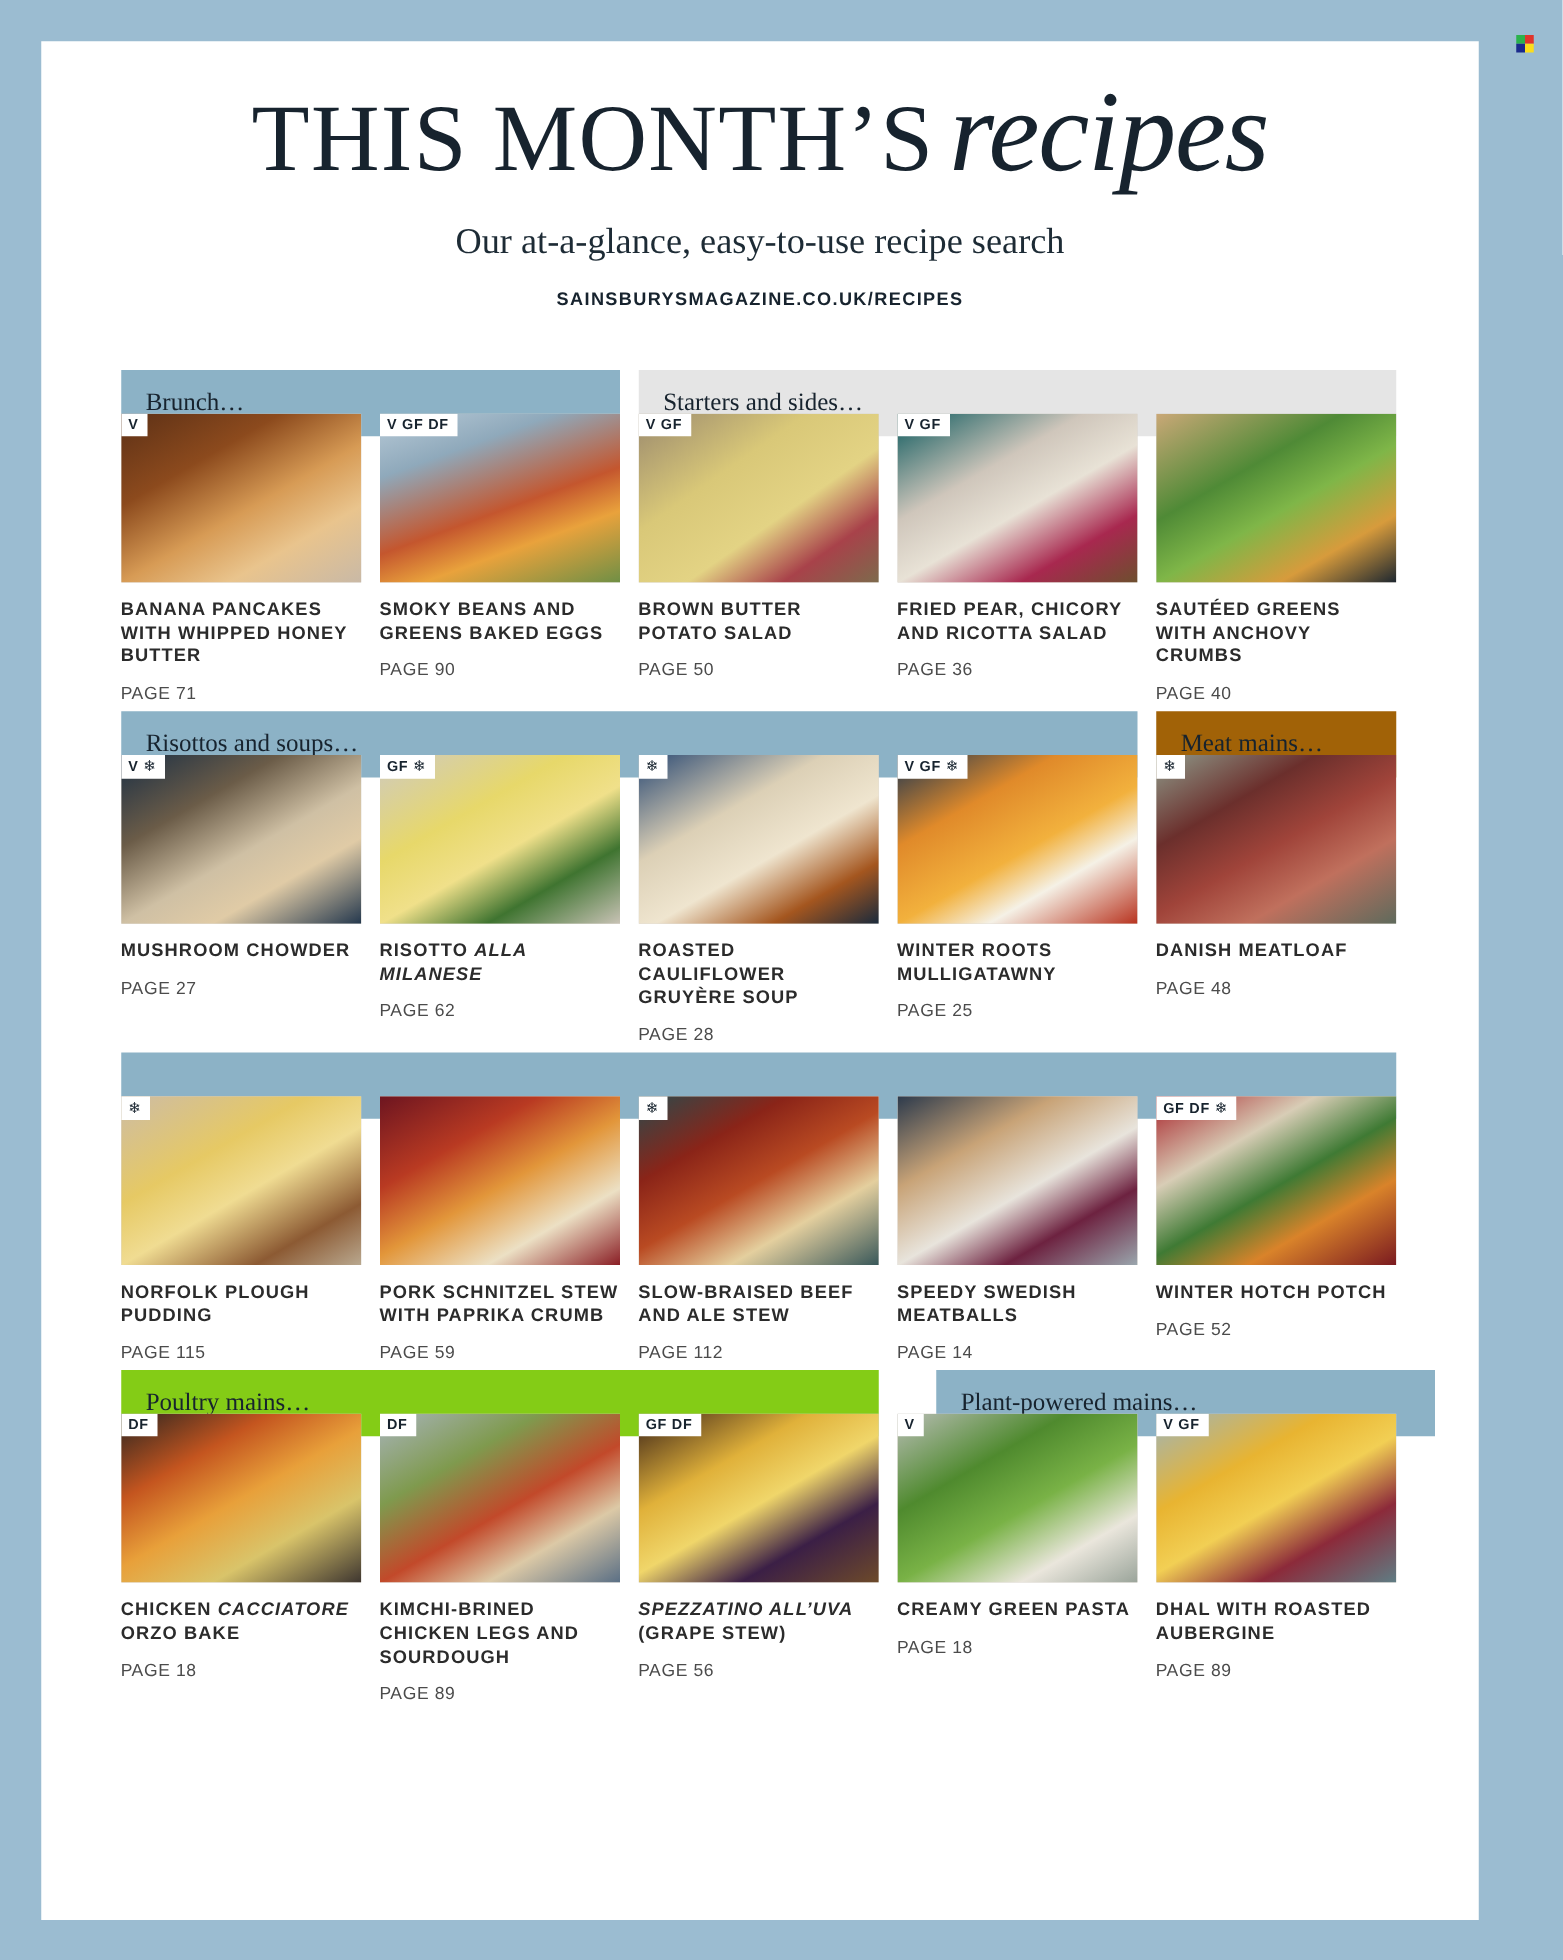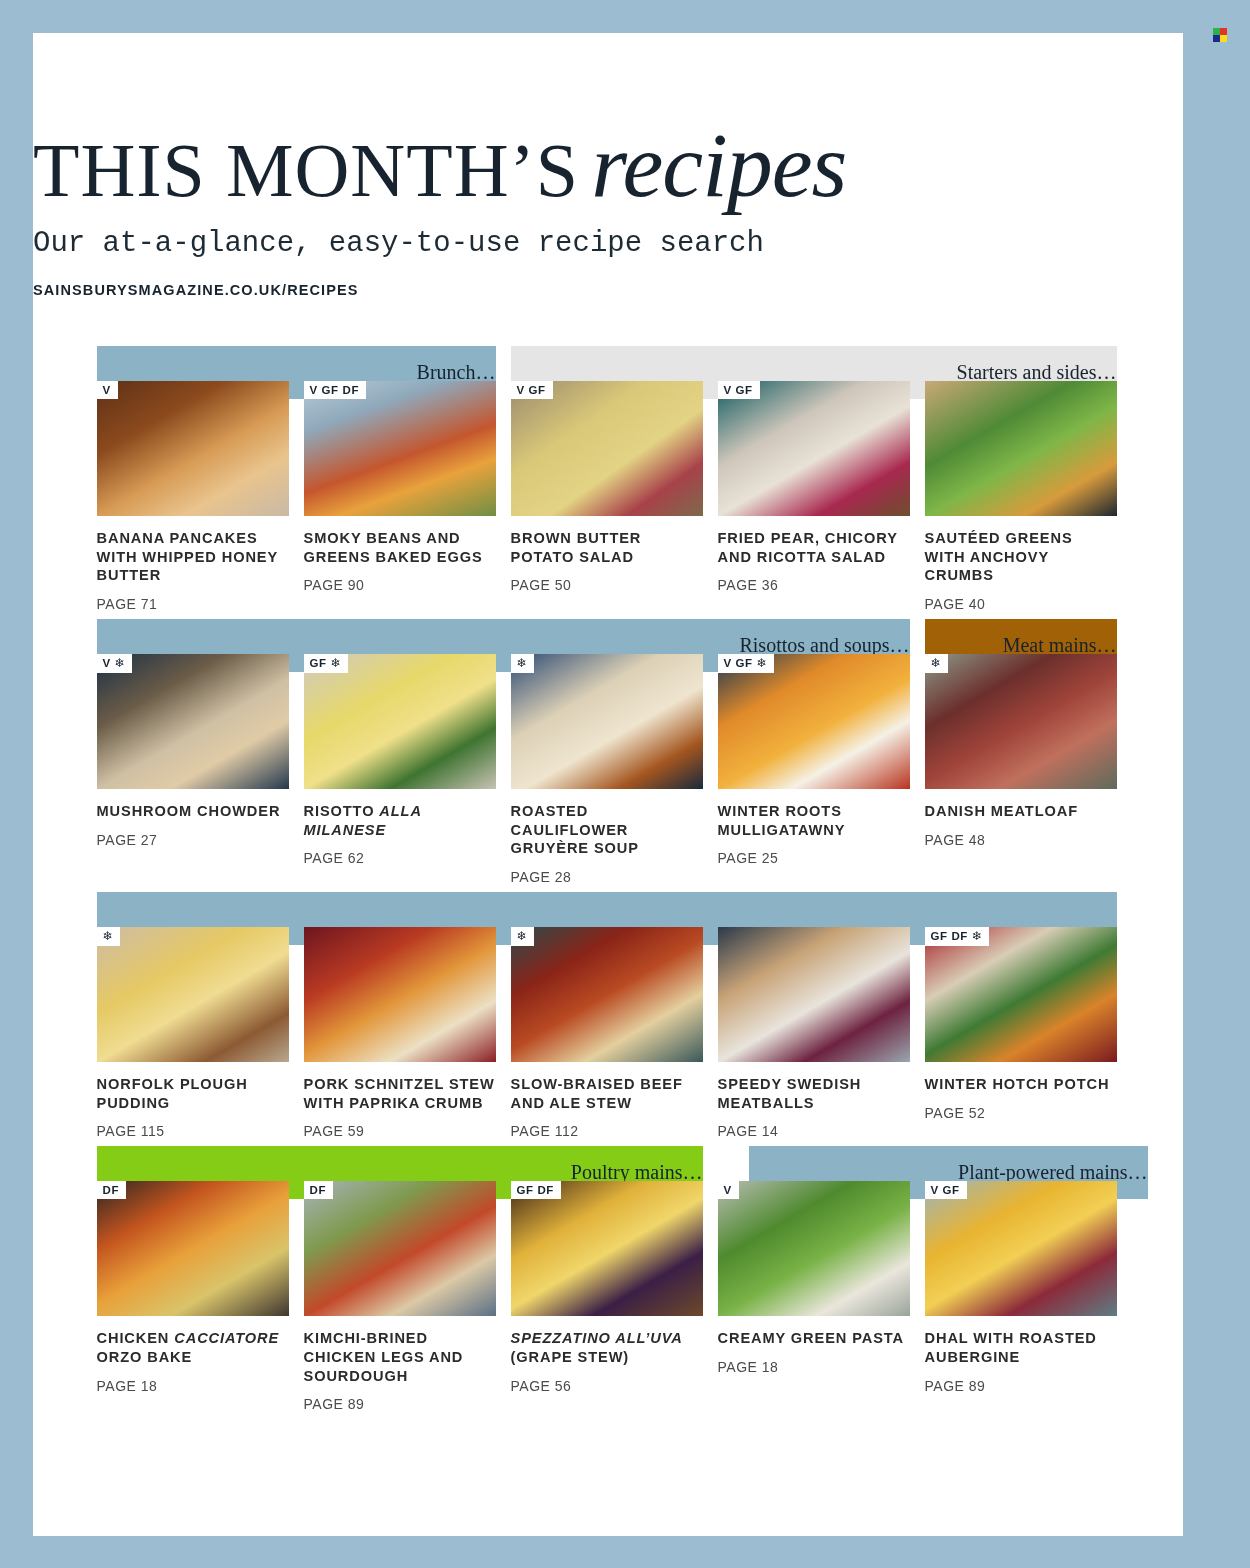--- a/index.html
+++ b/index.html
@@ -17,40 +17,40 @@
   
   .reg-swatch{
     position:absolute;left:1213px;top:28px;
     width:14px;height:14px;
     display:grid;grid-template-columns:7px 7px;grid-template-rows:7px 7px;
     z-index:5;
   }
   .reg-swatch i{display:block;width:7px;height:7px;}
 
   
-  .masthead{padding-top:86px;}
+  .masthead{padding-top:26px;text-align:center;}
   .title{
     font-family:"Liberation Serif", serif;
     color:#17232e;
     font-size:76px;
     letter-spacing:1px;
     line-height:1;
     white-space:nowrap;
   }
   .title .ital{
     font-style:italic;
     font-size:92px;
     letter-spacing:-1px;
     margin-left:12px;
   }
   .subtitle{
-    font-family:Liberation Mono, monospace;
+    font-family:Liberation Serif, serif;
     color:#1d2b35;
     font-size:29px;
-    margin-top:16px;
+    margin-top:26px;
   }
   .url{
     font-family:"Liberation Sans", sans-serif;
     color:#17232e;
     font-size:14.5px;
     font-weight:bold;
     letter-spacing:1.1px;
     margin-top:22px;
   }
 
@@ -59,21 +59,21 @@
     position:relative;
     margin:0 auto;
     margin-top:48px;
     width:1023px;
   }
   .band{position:relative;margin-bottom:7px;}
   .headrow{position:relative;height:35px;}
   .hbar{
     position:absolute;top:0;height:53px;
     background:#8cb2c6;
-    display:flex;align-items:center;justify-content:flex-end;
+    display:flex;align-items:center;
   }
   .hbar span{
     font-family:"Liberation Serif", serif;
     font-size:20px;color:#17232e;
     padding-left:20px;
     white-space:nowrap;
   }
   .cards{display:flex;}
   .col{width:192px;margin-right:15px;position:relative;}
   .col:last-child{margin-right:0;}

